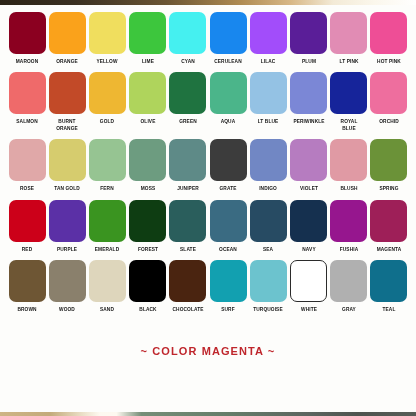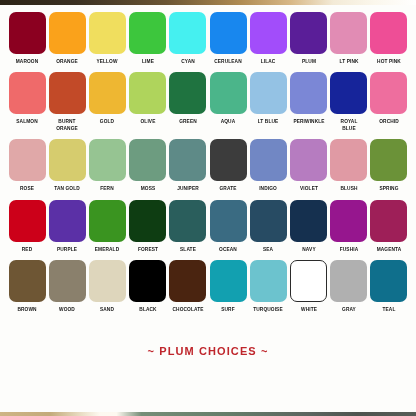--- a/index.html
+++ b/index.html
@@ -321,17 +321,17 @@
           <div class="swatch-chip" style="background-color: rgb(176, 176, 176);"></div>
           <div class="swatch-label">GRAY</div>
         </div>
         <div class="swatch-cell">
           <div class="swatch-chip" style="background-color: rgb(15, 111, 140);"></div>
           <div class="swatch-label">TEAL</div>
         </div>
       </div>
     </div>
 
-  <div class="caption">~ PLUM CHOICES ~</div>
+  <div class="caption">~ COLOR MAGENTA ~</div>
 
   <div class="edge-band-bottom"></div>
 
 </div>
 
 </body></html>

